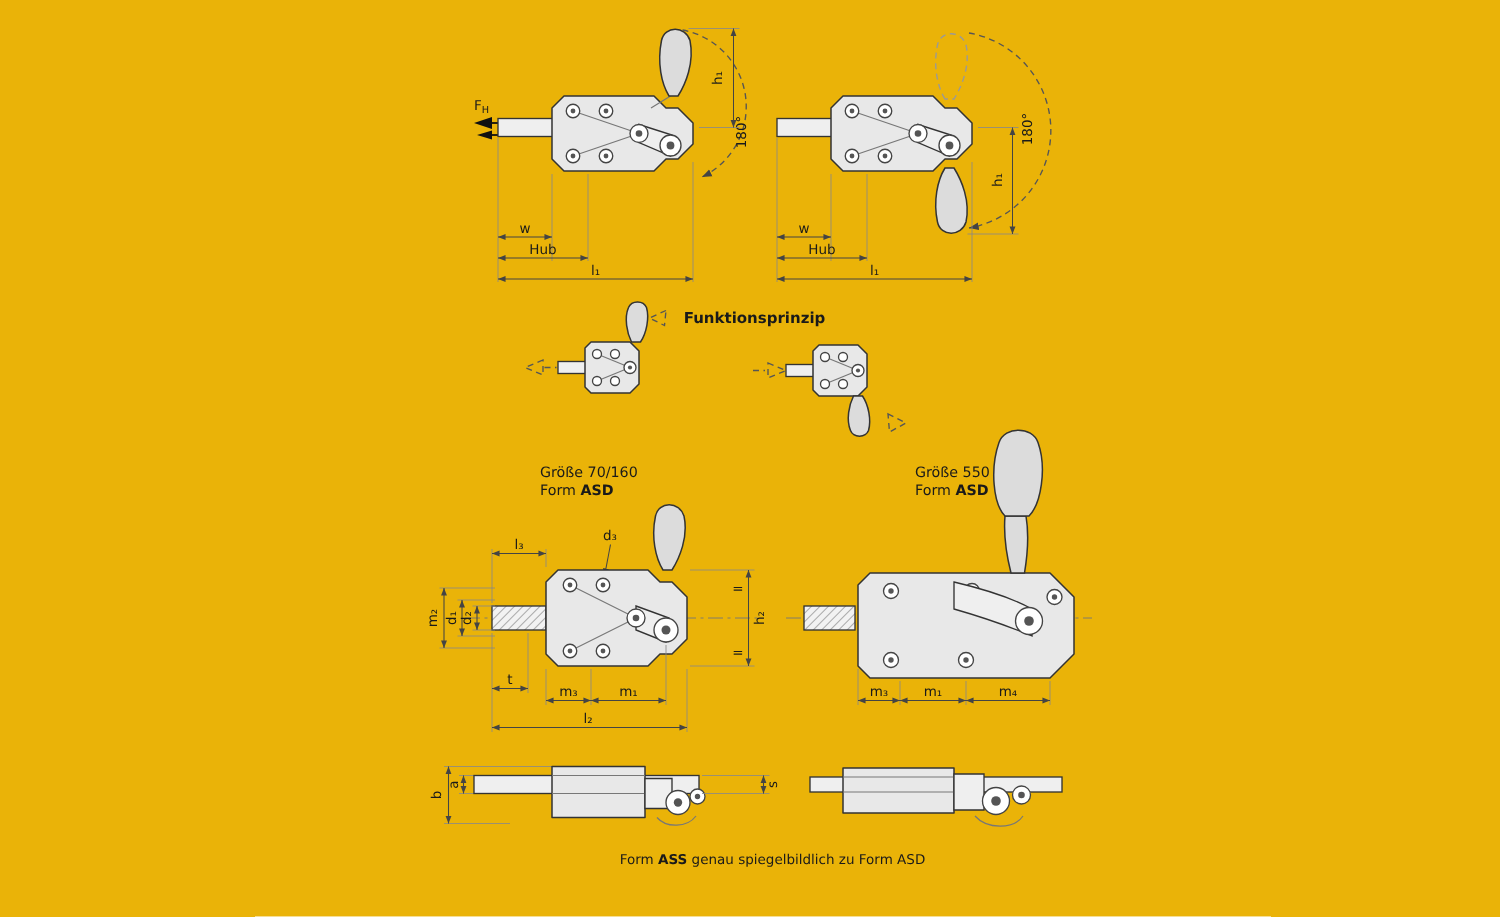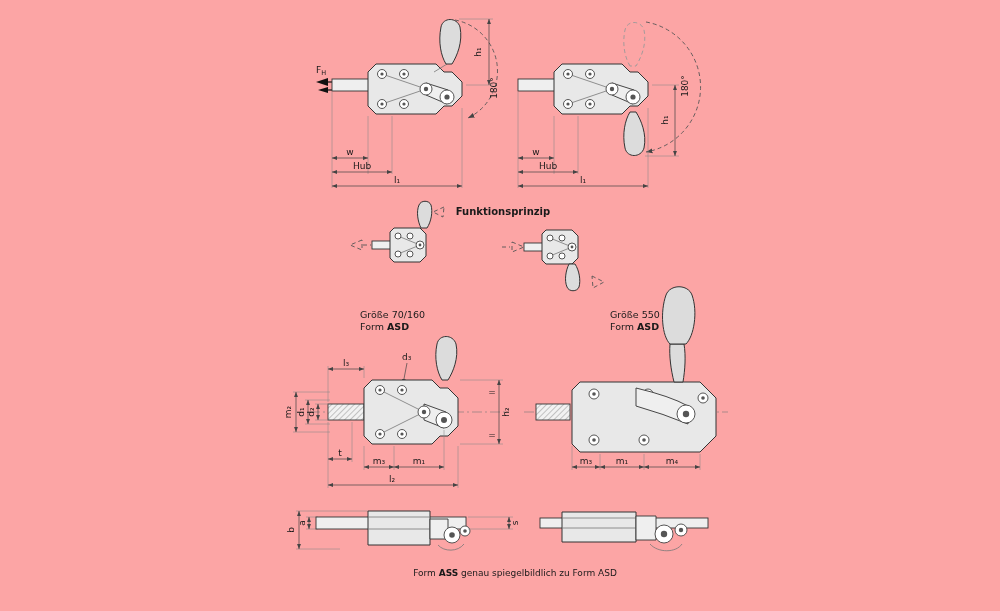--- a/index.html
+++ b/index.html
@@ -1,16 +1,16 @@
 <!DOCTYPE html>
 <html><head>
 <meta charset="utf-8">
 <style>
   html,body{margin:0;padding:0;background:#fff;}
-  .page{position:relative;width:1000px;height:611px;background:#fca5a5;overflow:hidden;
+  .page{position:relative;width:1000px;height:611px;background:#eab308;overflow:hidden;
         font-family:"DejaVu Sans",sans-serif;}
   svg text{font-family:"DejaVu Sans",sans-serif;font-size:9px;fill:#1a1a1a;}
   .sec{font-size:9.5px;}
   .bold{font-weight:bold;}
   .fp{font-size:10px;font-weight:bold;}
   .foot{font-size:9px;}
   .outline{fill:#e8e8e8;stroke:#333;stroke-width:1;stroke-linejoin:round;}
   .part{fill:#efefef;stroke:#333;stroke-width:0.9;}
   .knob{fill:#dcdcdc;stroke:#333;stroke-width:1;}
   .hole{fill:#fff;stroke:#444;stroke-width:0.9;}

